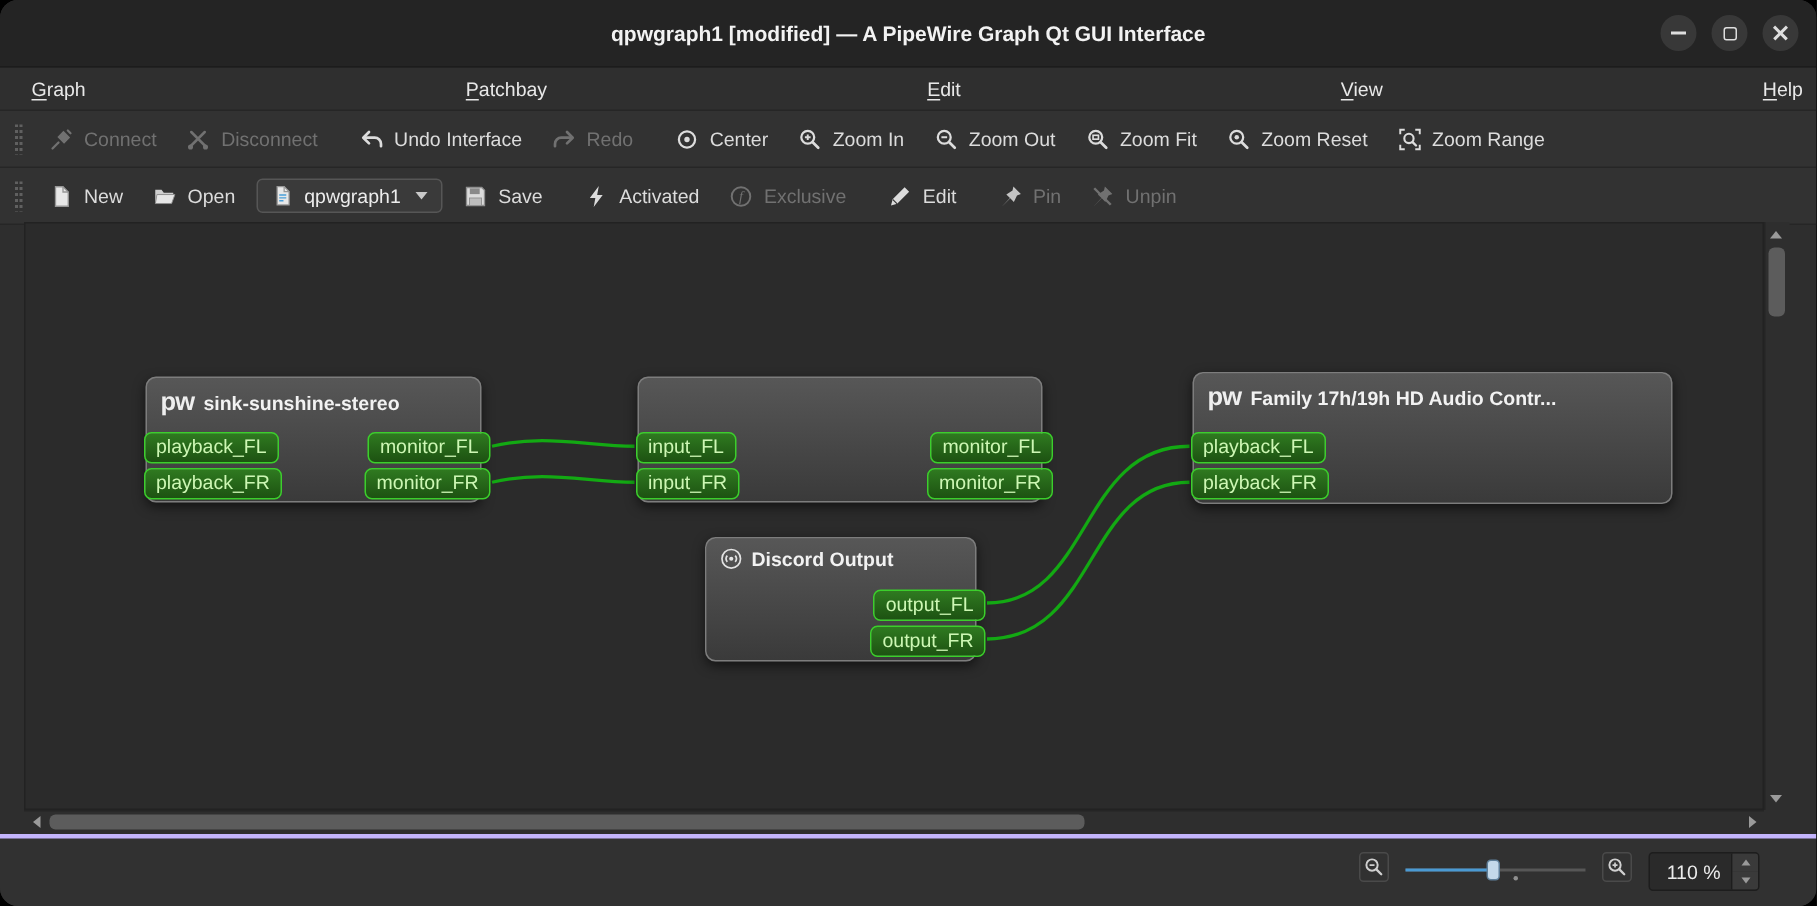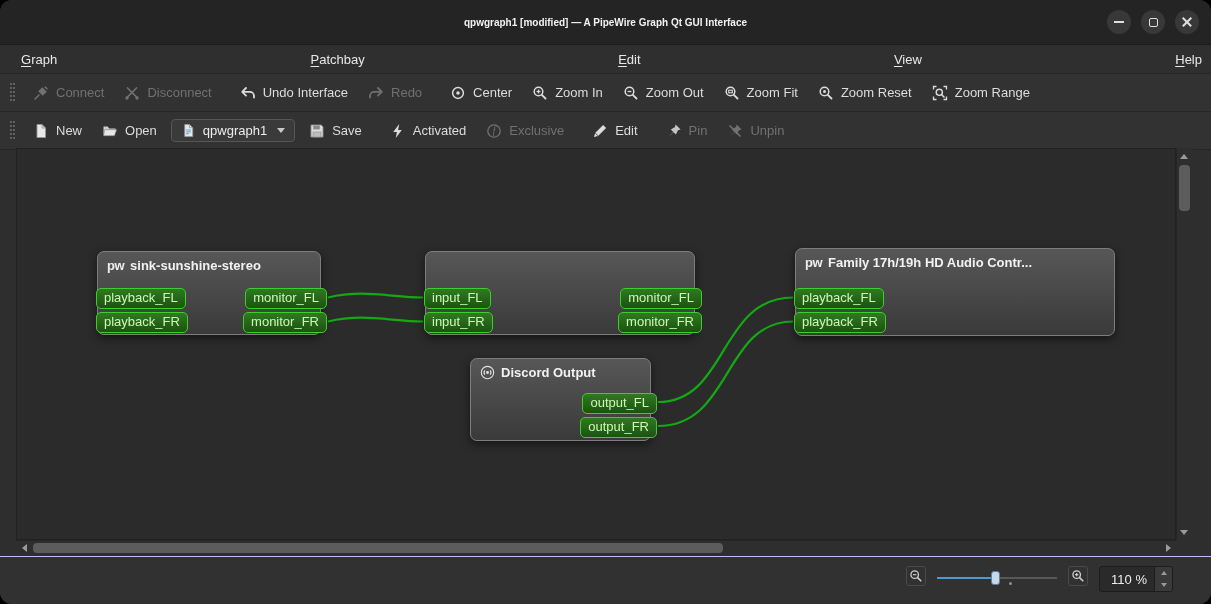--- a/index.html
+++ b/index.html
@@ -1,21 +1,21 @@
 <!DOCTYPE html>
 <html><head>
 <meta charset="utf-8">
 <style>
   html,body { margin:0; padding:0; background:#000; }
   body { width:1211px; height:604px; font-family:"Liberation Sans", sans-serif; -webkit-font-smoothing:antialiased; }
   .window { position:relative; width:1211px; height:604px; background:#2e2e2e; border-radius:12px; overflow:hidden; }
 
   
   .titlebar { height:44px; background:#242424; display:flex; align-items:center; justify-content:center; position:relative; border-bottom:1px solid #1c1c1c; }
-  .title { color:#f2f2f2; font-size:10px; font-weight:bold; }
+  .title { color:#f2f2f2; font-size:14px; font-weight:bold; }
   .win-controls { position:absolute; right:12px; top:50%; transform:translateY(-50%); display:flex; gap:10px; }
   .wbtn { width:24px; height:24px; border-radius:50%; background:#383838; display:flex; align-items:center; justify-content:center; cursor:pointer; }
   .min-glyph { width:10px; height:2px; background:#dedede; display:block; }
   .max-glyph { width:9px; height:9px; border:1.5px solid #dedede; box-sizing:border-box; border-radius:2px; display:block; }
   .close-glyph { position:relative; width:12px; height:12px; display:block; }
   .close-glyph::before, .close-glyph::after { content:""; position:absolute; left:0; top:5px; width:12px; height:1.8px; background:#dedede; }
   .close-glyph::before { transform:rotate(45deg); }
   .close-glyph::after { transform:rotate(-45deg); }
 
   
@@ -36,40 +36,40 @@
 
   .combobox { display:flex; align-items:center; gap:7px; background:#3a3a3a; border:1px solid #565656; border-radius:4px; padding:3px 9px; margin:0 4px; color:#ececec; font-size:13px; cursor:pointer; }
   .combo-arrow { width:0; height:0; border-left:4px solid transparent; border-right:4px solid transparent; border-top:5px solid #c9c9c9; margin-left:3px; }
 
   
   .viewport { position:absolute; left:16px; top:148px; width:1160px; height:392px; background:#2b2b2b; box-shadow:inset 0 0 0 1px #222; overflow:hidden; }
   .wires { position:absolute; left:0; top:0; }
 
   .node { position:absolute; background:linear-gradient(180deg,#575757,#3a3a3a); border:1px solid #7d7d7d; border-radius:7px; box-shadow:0 3px 8px rgba(0,0,0,.55); box-sizing:border-box; cursor:grab; }
   .node-header { display:flex; align-items:center; gap:6px; padding:6px 10px 2px 9px; color:#f2f2f2; font-size:13px; font-weight:bold; white-space:nowrap; overflow:hidden; }
-  .pw-glyph { font-weight:bold; font-size:13px; letter-spacing:-0.5px; color:#eeeeee; }
+  .pw-glyph { font-weight:bold; font-size:17px; letter-spacing:-0.5px; color:#eeeeee; }
   .port { position:absolute; height:21px; line-height:18px; box-sizing:border-box; padding:0 7px; border-radius:5px;
     background:linear-gradient(180deg,#2f7a20,#1d5212); border:1.5px solid #3bcf2b; color:#cdf7b4; font-size:13px; white-space:nowrap; cursor:crosshair; }
 
   
   .vscroll { position:absolute; left:1176px; top:148px; width:17px; height:392px; background:#2e2e2e; box-shadow:inset 1px 0 0 #252525; }
   .hscroll { position:absolute; left:16px; top:540px; width:1160px; height:16px; background:#2e2e2e; box-shadow:inset 0 1px 0 #252525; }
   .scroll-corner { position:absolute; left:1176px; top:540px; width:17px; height:16px; background:#2e2e2e; }
   .sthumb { position:absolute; background:#5c5c5c; border-radius:4px; }
   .vscroll .sthumb { left:3px; width:11px; top:17px; height:46px; }
   .hscroll .sthumb { top:3px; height:10px; left:17px; width:690px; }
   .sarrow { position:absolute; width:16px; height:16px; display:flex; align-items:center; justify-content:center; }
   .tri-up    { width:0;height:0;border-left:4px solid transparent;border-right:4px solid transparent;border-bottom:5px solid #9a9a9a; }
   .tri-down  { width:0;height:0;border-left:4px solid transparent;border-right:4px solid transparent;border-top:5px solid #9a9a9a; }
   .tri-left  { width:0;height:0;border-top:4px solid transparent;border-bottom:4px solid transparent;border-right:5px solid #9a9a9a; }
   .tri-right { width:0;height:0;border-top:4px solid transparent;border-bottom:4px solid transparent;border-left:5px solid #9a9a9a; }
 
   
   .statusbar { position:absolute; left:0; bottom:0; width:100%; height:48px; background:#313131; box-sizing:border-box;
-    display:flex; align-items:flex-start; justify-content:flex-end; gap:11px; padding:9px 38px 0 0; border-top:1px solid #c4b5fd; }
+    display:flex; align-items:flex-start; justify-content:flex-end; gap:11px; padding:9px 38px 0 0; border-top:3px solid #c4b5fd; }
   .sb-icon { color:#cfcfcf; border:1px solid #4a4a4a; border-radius:3px; padding:2px; display:flex; cursor:pointer; }
   .slider { position:relative; width:120px; height:18px; margin-top:3px; cursor:pointer; }
   .slider .track { position:absolute; left:0; right:0; top:8px; height:2px; background:#575757; }
   .slider .fill { position:absolute; left:0; width:58px; top:8px; height:2px; background:#4a9ad4; }
   .slider .handle { position:absolute; left:54px; top:2px; width:9px; height:14px; border-radius:3px; background:#c4d9ea; border:1px solid #5f7f99; box-sizing:border-box; cursor:grab; }
   .slider .tick { position:absolute; left:72px; top:13px; width:3px; height:3px; border-radius:50%; background:#8f8f8f; }
   .spinbox { display:flex; align-items:stretch; height:24px; background:#2a2a2a; border:1px solid #1d1d1d; border-radius:3px; overflow:hidden; }
   .spin-value { display:flex; align-items:center; padding:0 7px; color:#ececec; font-size:13px; min-width:40px; justify-content:flex-end; }
   .spin-btns { display:flex; flex-direction:column; width:17px; border-left:1px solid #1d1d1d; }
   .spin-btns > div { flex:1; background:#3a3a3a; display:flex; align-items:center; justify-content:center; cursor:pointer; }

